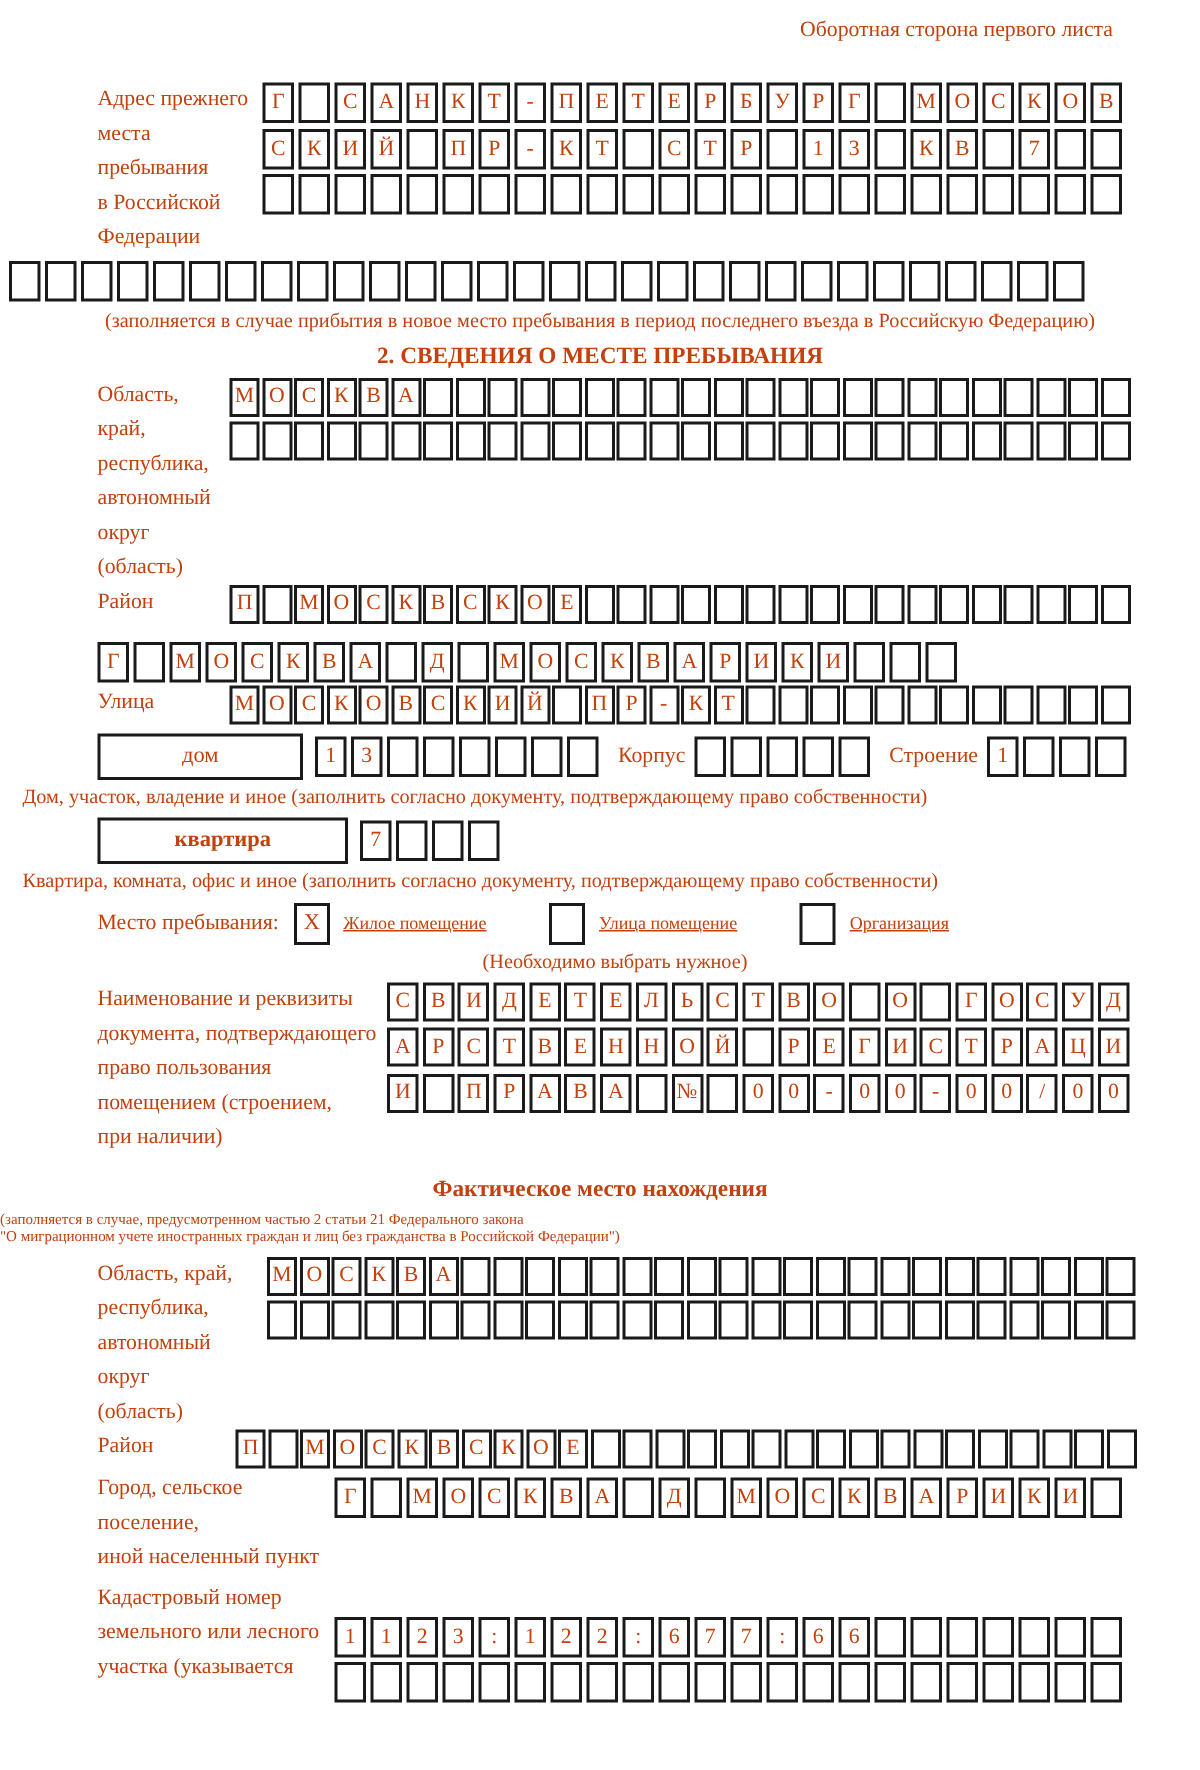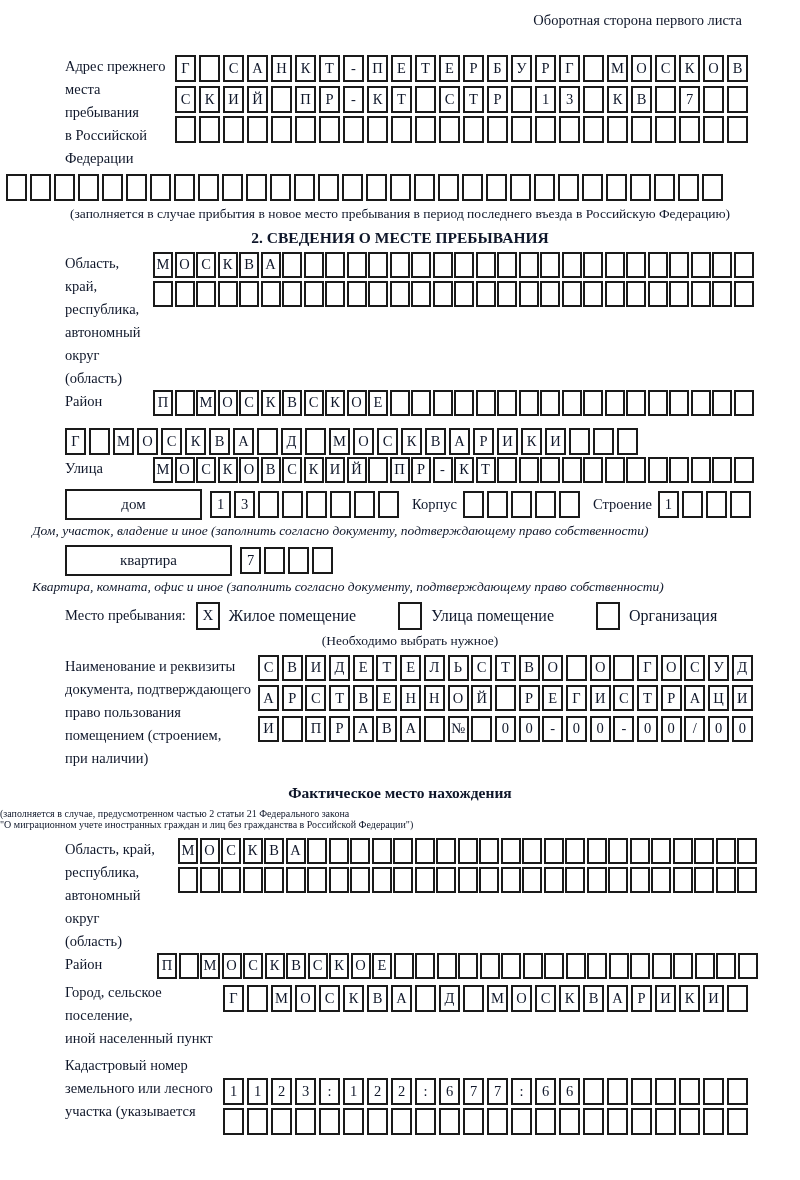--- a/index.html
+++ b/index.html
@@ -1,21 +1,21 @@
 <!DOCTYPE html>
 <html><head>
 <meta charset="utf-8">
 <style>
   html,body{margin:0;padding:0;background:#fff;}
   .page{
     position:relative;
     width:800px;height:1180px;
     margin:0 auto;
     background:#ffffff;
-    color:#0f172a;
+    color:#c2410c;
     font-family:"Liberation Serif", serif;
     overflow:hidden;
     box-sizing:border-box;
   }
   .top-note{
     margin:12px 58px 0 0;
     text-align:right;
     font-size:14.5px;
   }
   
@@ -49,43 +49,43 @@
   .sec-title{font-size:15.5px;font-weight:bold;text-align:center;margin-top:7px;}
   .note-line{font-size:10px;text-align:left;}
   
   .house-row{display:flex;align-items:center;margin-left:65px;margin-top:6px;}
   .wide-box{
     box-sizing:border-box;border:2px solid #1a1a1a;height:31px;
     display:flex;align-items:center;justify-content:center;
     font-size:15px;flex-shrink:0;
   }
   .wb-house{width:137px;margin-right:8px;}
-  .wb-apt{width:167px;margin-right:8px;}
+  .wb-apt{width:167px;margin-right:8px;font-weight:bold;}
   .inline-label{font-size:14.5px;margin:0 6px 0 10px;white-space:nowrap;}
   
   .stay-row{display:flex;align-items:center;margin-left:65px;margin-top:7px;}
   .stay-label{font-size:14.5px;margin-right:10px;white-space:nowrap;}
   .checkbox{
     box-sizing:border-box;width:24px;height:28px;border:2px solid #1a1a1a;
     display:inline-flex;align-items:center;justify-content:center;
     font-size:15px;flex-shrink:0;
   }
-  .stay-opt{font-size:16px;margin:0 42px 0 9px;white-space:nowrap;}
+  .stay-opt{font-size:12px;margin:0 42px 0 9px;white-space:nowrap;text-decoration:underline;}
   .stay-opt:last-child{margin-right:0;}
   .stay-note{margin:3px 0 0 110px;width:600px;text-align:center;font-size:13.5px;}
   
   .offset-rows{margin-top:24px;}
   .mt26{margin-top:26px;}
   .mt8{margin-top:8px;}
   .mt6{margin-top:6px;}
   .mt5{margin-top:5px;}
   .mt4{margin-top:4px;}
   .mt2{margin-top:2px;}
   .mt14{margin-top:14px;}
-  .cap-indent{margin-left:32px;margin-top:3px;font-style:italic;}
+  .cap-indent{margin-left:15px;margin-top:3px;}
 </style>
 </head>
 <body>
 
 <div class="page">
 
   <div class="top-note">Оборотная сторона первого листа</div>
 
   <div class="field-block mt26">
     <div class="label w110">

